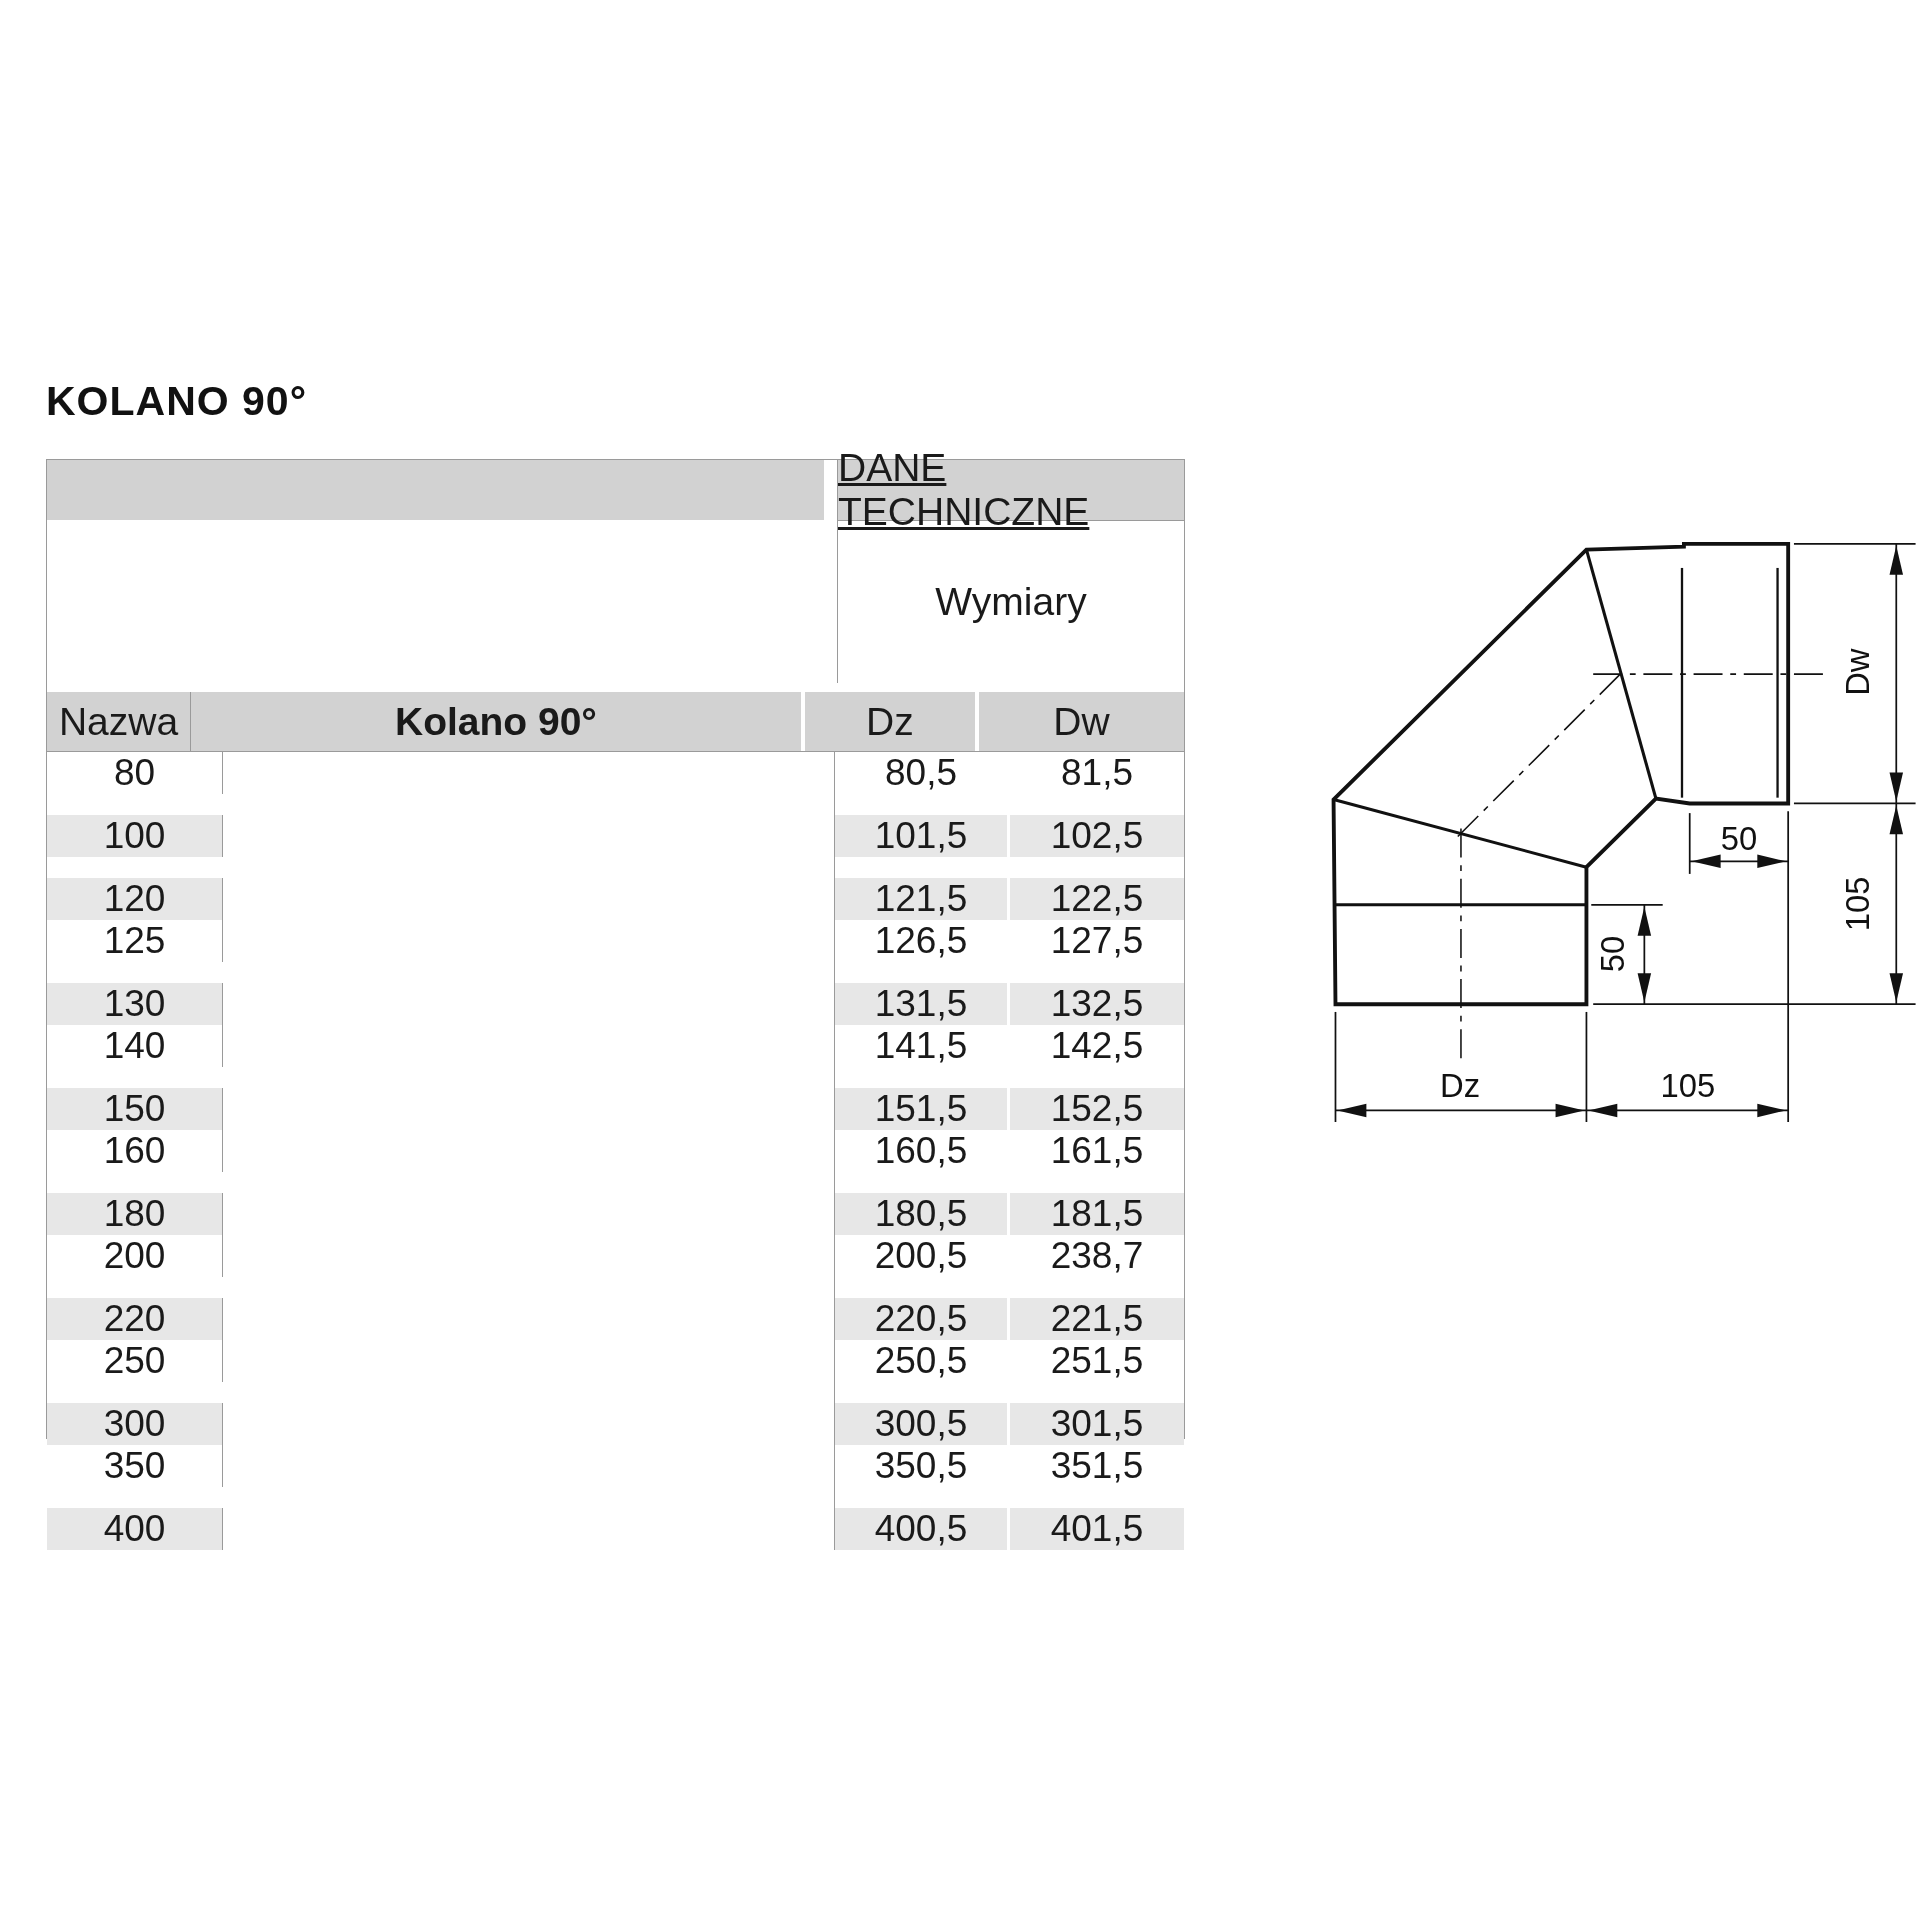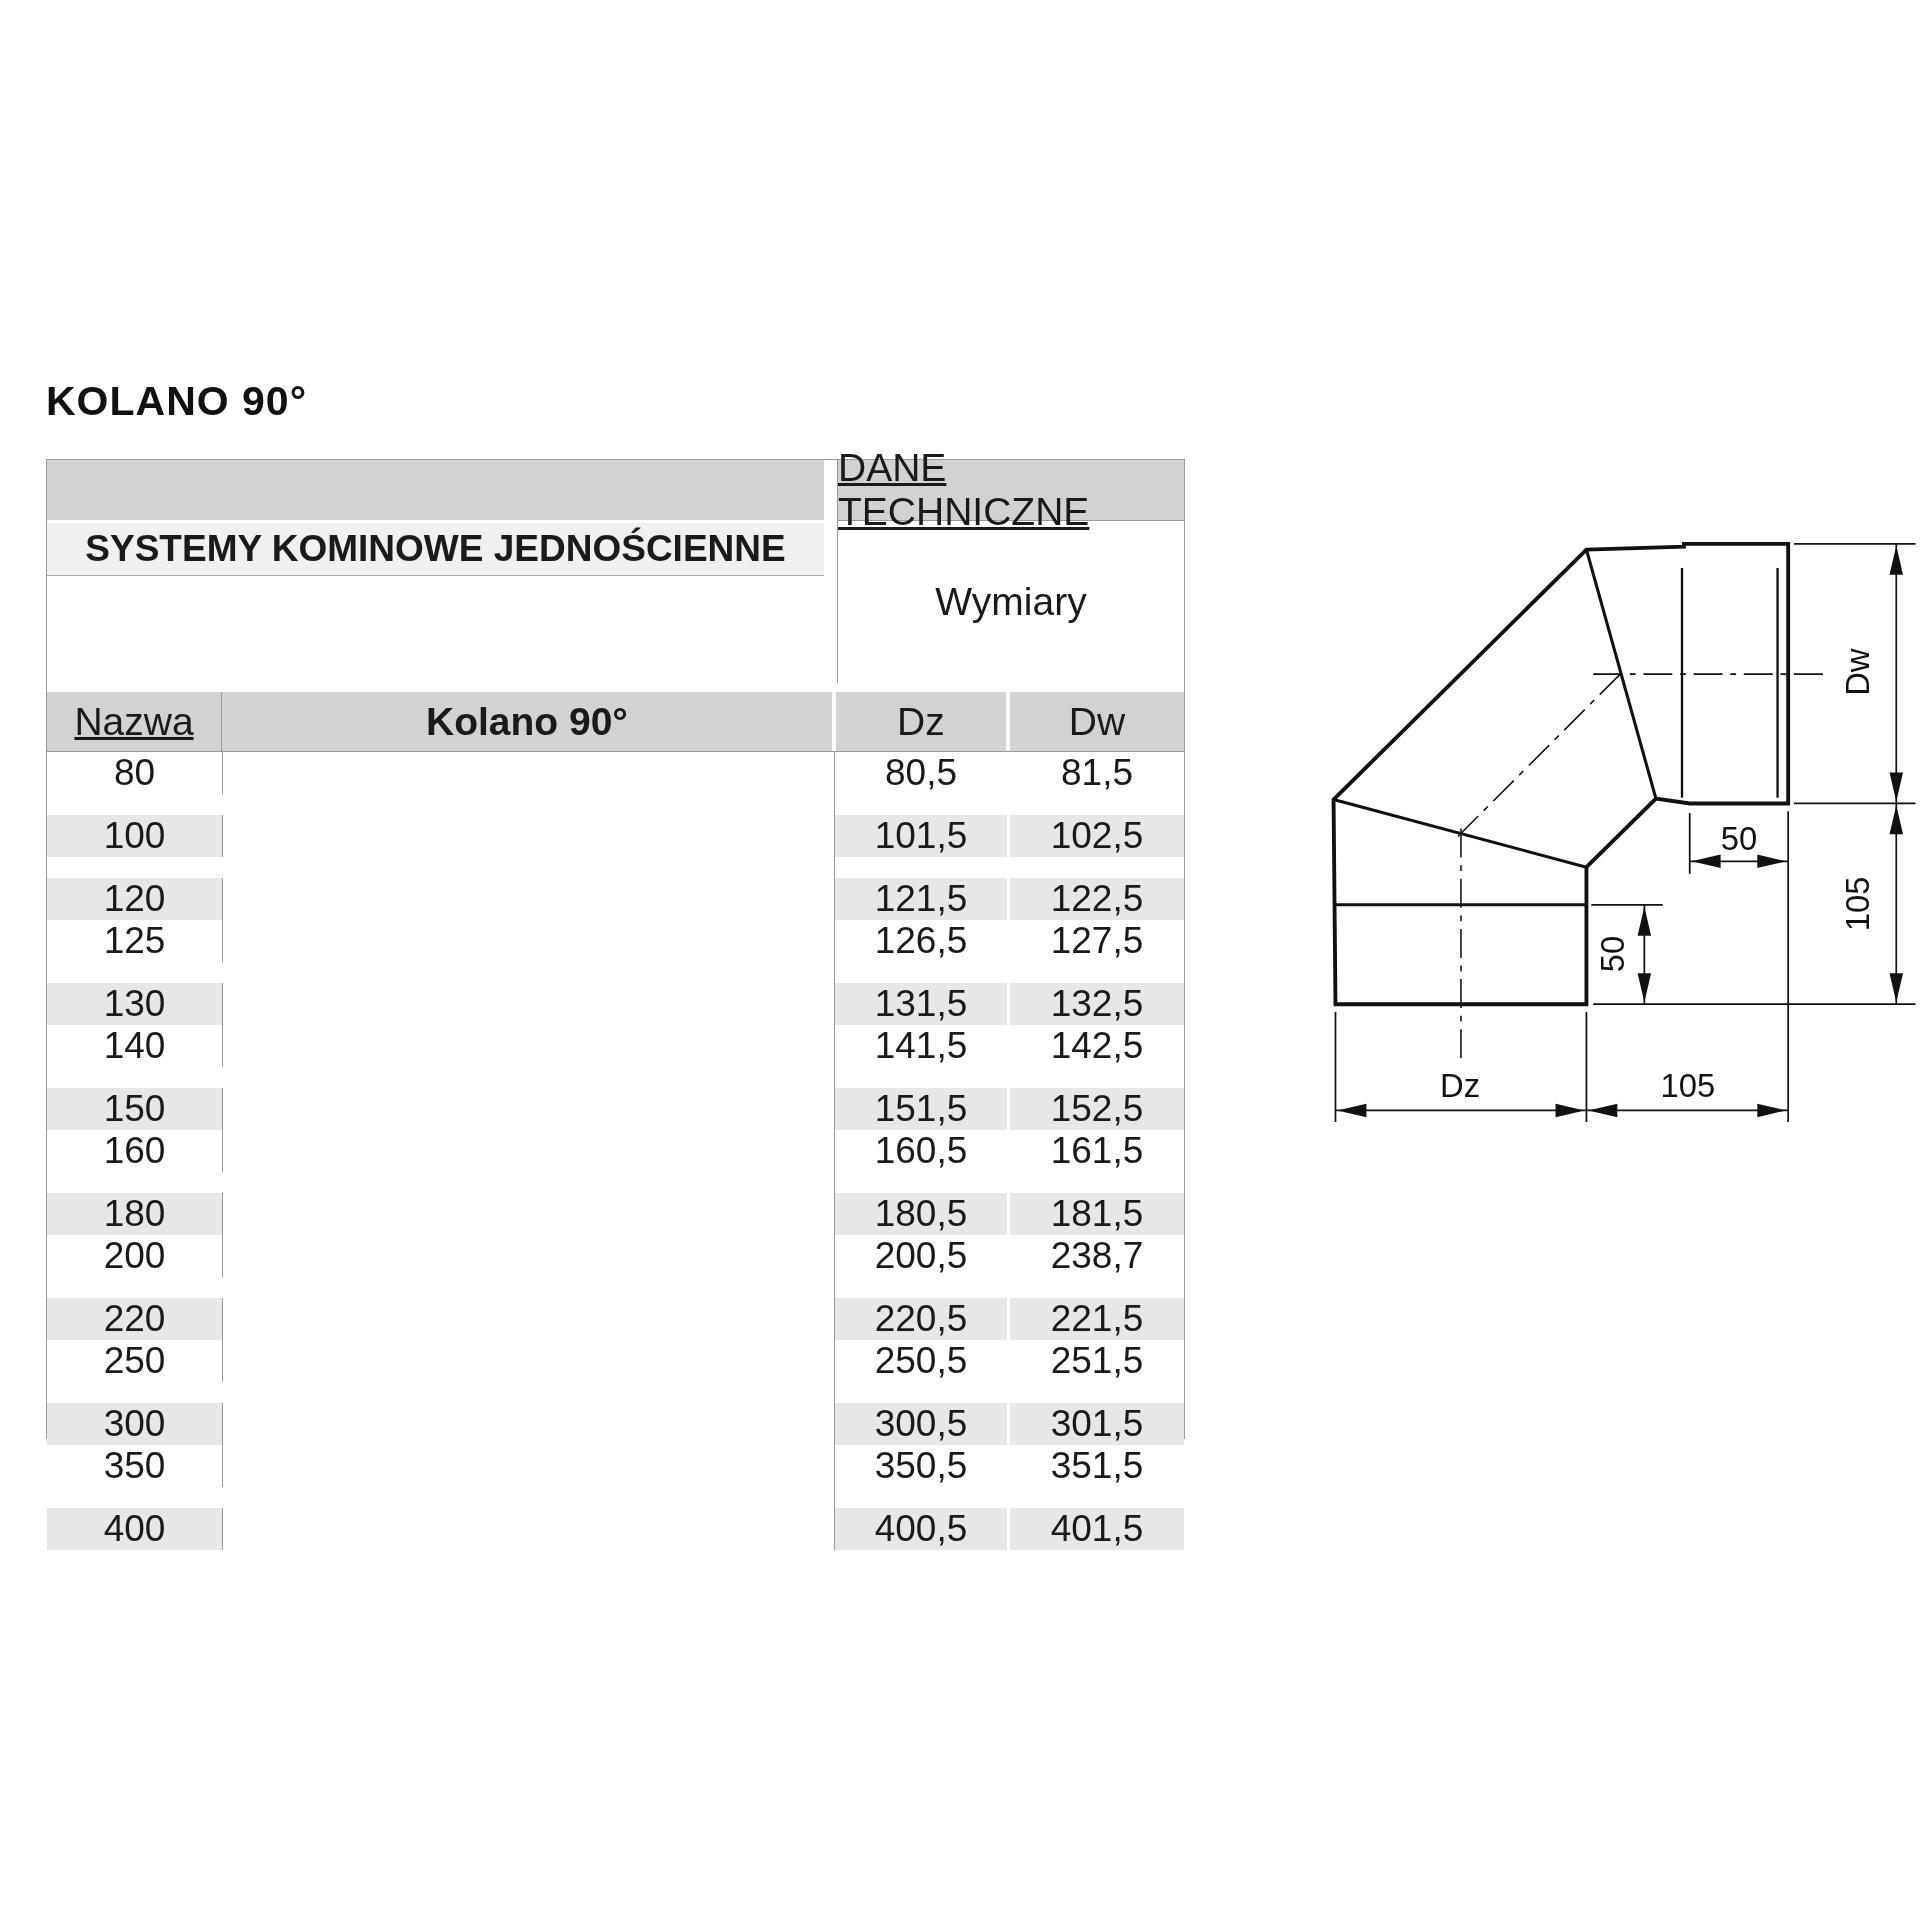--- a/index.html
+++ b/index.html
@@ -21,21 +21,21 @@
   .r3{height:115px;background:#fff;}
 
   .hdr-right{position:absolute;left:790px;top:0;width:346px;border-left:1.9px solid #9a9a9a;box-sizing:content-box;}
   .r1r{height:60px;background:#d2d2d2;display:flex;align-items:center;justify-content:center;
        font-size:39px;border-bottom:1.9px solid #9a9a9a;text-decoration:underline;}
   .wym{height:162px;background:#fff;display:flex;align-items:center;justify-content:center;font-size:39px;}
 
   .r4{position:absolute;left:0;top:232px;width:100%;height:60px;display:flex;
       border-bottom:1.9px solid #9a9a9a;box-sizing:border-box;}
   .hc{display:flex;align-items:center;justify-content:center;background:#d2d2d2;font-size:39px;box-sizing:border-box;}
-  .h-nazwa{width:175px;border-right:1.9px solid #9a9a9a;text-decoration:underline;}
+  .h-nazwa{width:144px;border-right:1.9px solid #9a9a9a;}
   .h-kolano{width:610px;font-weight:bold;}
   .wgap{width:3.9px;background:#fff;}
   .h-dz{width:170px;}
   .h-dw{flex:1;}
 
   .rows{position:absolute;left:0;top:292px;width:100%;height:685px;display:flex;flex-direction:column;}
   .drow{flex:1;display:flex;}
   .dc{display:flex;align-items:center;justify-content:center;font-size:37px;box-sizing:border-box;background:#fff;}
   .c1{width:176px;border-right:1.9px solid #9a9a9a;}
   .c2{width:612px;border-right:1.9px solid #9a9a9a;background:#fff !important;}
@@ -52,21 +52,20 @@
 
 <div class="canvas">
 
   <div class="page-title">KOLANO 90°</div>
 
   <div class="tbl">
 
     <div class="hdr-left">
       <div class="r1l"></div>
       <div class="gapH"></div>
-      <div class="r2">SYSTEMY KOMINOWE JEDNOŚCIENNE</div>
       <div class="r3"></div>
     </div>
 
     <div class="hdr-right">
       <div class="r1r">DANE TECHNICZNE</div>
       <div class="wym">Wymiary</div>
     </div>
 
     <div class="r4">
       <div class="hc h-nazwa">Nazwa</div>

